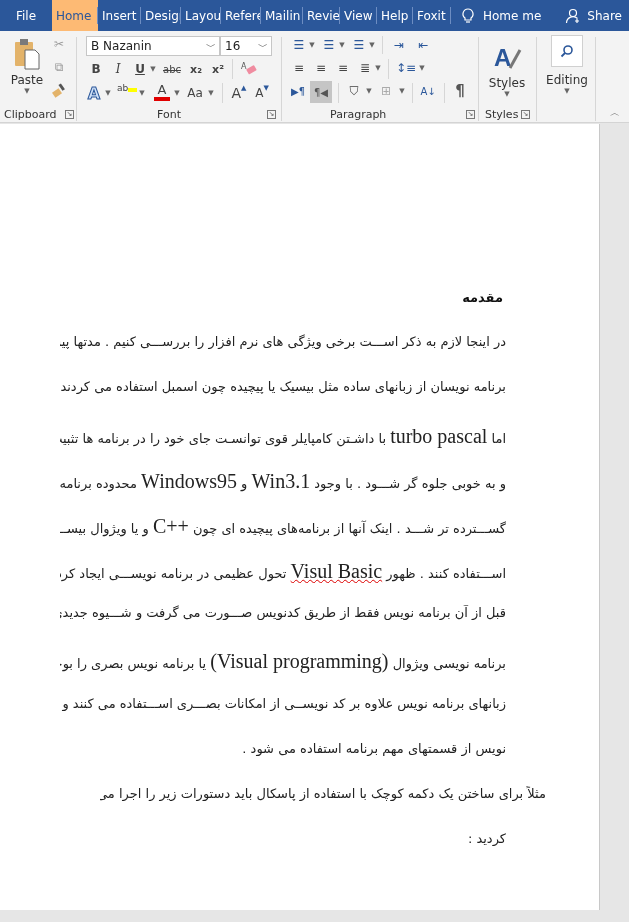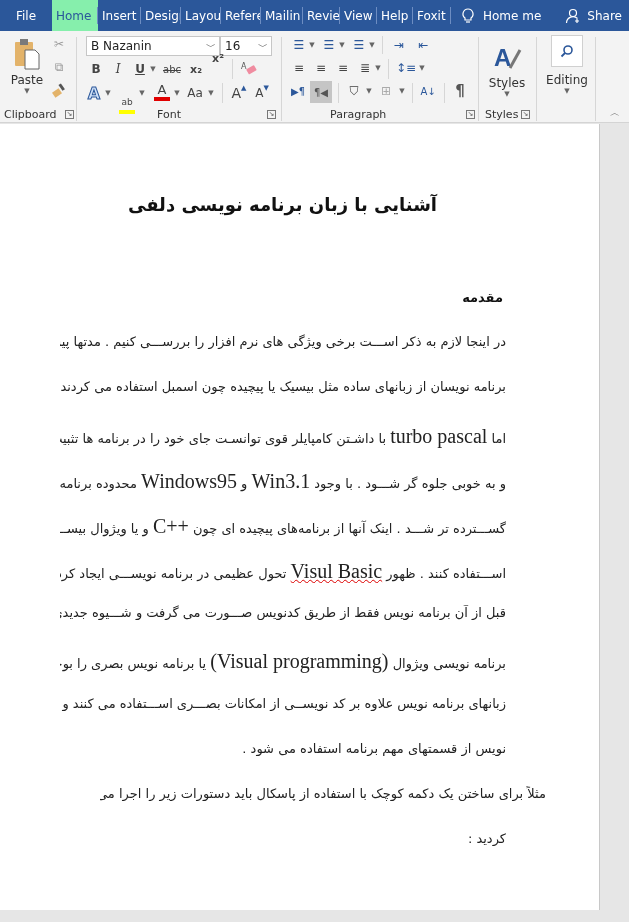--- a/index.html
+++ b/index.html
@@ -1,20 +1,20 @@
 <!DOCTYPE html>
 <html><head>
 <meta charset="utf-8">
 <style>
   * { box-sizing: border-box; margin: 0; padding: 0; }
   html, body { width: 629px; height: 922px; overflow: hidden; background: #e6e6e6; font-family: "DejaVu Sans", sans-serif; }
   .tabbar { position: absolute; left: 0; top: 0; width: 629px; height: 31px; background: #2b579a; display: flex; align-items: stretch; }
   .tab { color: #fff; font-size: 12px; display: flex; align-items: center; padding: 0 4px; white-space: nowrap; overflow: hidden; position: relative; }
   .tab.sep::after { content: ""; position: absolute; right: 0; top: 7px; bottom: 7px; width: 1px; background: #6d8dc2; }
-  .tab.active { background: #86efac; color: #2b579a; }
+  .tab.active { background: #fdba74; color: #2b579a; }
   .tab-file { width: 52px; justify-content: center; }
   .tell { color: #fff; font-size: 12px; display: flex; align-items: center; gap: 8px; margin-left: 10px; }
   .share { color: #fff; font-size: 12px; display: flex; align-items: center; gap: 6px; margin-left: 24px; }
 
   .ribbon { position: absolute; left: 0; top: 31px; width: 629px; height: 92px; background: #f3f3f3; border-bottom: 1px solid #d4d4d4; }
   .group { position: absolute; top: 0; height: 92px; }
   .group-label { position: absolute; bottom: 2px; font-size: 11px; color: #333; }
   .vsep { position: absolute; top: 6px; height: 84px; width: 1px; background: #d6d6d6; }
   .launcher { position: absolute; bottom: 4px; width: 9px; height: 9px; border: 1px solid #777; font-size: 7px; line-height: 7px; text-align: center; color: #555; }
 
@@ -134,35 +134,35 @@
     <div class="btn-ico" style="left:54px;top:29px;width:18px;height:18px;text-decoration:underline;font-weight:bold">
         <span>U</span>
       </div>
     <span class="btn-ico dd" style="left:72px;top:29px;width:8px;height:18px">▼</span>
     <div class="btn-ico" style="left:84px;top:29px;width:22px;height:18px;font-size:10px;text-decoration:line-through">
         <span>abc</span>
       </div>
     <div class="btn-ico" style="left:110px;top:29px;width:18px;height:18px;font-weight:bold;font-size:11px">
         <span>x₂</span>
       </div>
-    <div class="btn-ico" style="left:132px;top:18px;width:18px;height:18px;font-weight:bold;font-size:11px">
+    <div class="btn-ico" style="left:132px;top:29px;width:18px;height:18px;font-weight:bold;font-size:11px">
         <span>x²</span>
       </div>
     <div class="vsep" style="left:155px;top:28px;height:20px"></div>
     <div class="btn-ico" style="left:162px;top:28px;width:20px;height:20px">
       <svg width="18" height="18" viewBox="0 0 18 18">
           <text x="1" y="9" font-size="8" fill="#555">A</text>
           <rect x="7" y="7" width="9" height="6" rx="1" fill="#f08ca0" transform="rotate(-30 11 10)"></rect>
         </svg>
     </div>
     <div class="btn-ico" style="left:8px;top:52px;width:18px;height:20px;color:#4a7fd0;font-size:16px;font-weight:bold">
         <span style="-webkit-text-stroke:1px #2b579a;color:#cfe0f7">A</span>
       </div>
     <span class="btn-ico dd" style="left:27px;top:52px;width:8px;height:20px">▼</span>
-    <div class="btn-ico" style="left:40px;top:63px;width:20px;height:22px;flex-direction:column">
+    <div class="btn-ico" style="left:40px;top:46px;width:20px;height:22px;flex-direction:row">
       <span style="font-size:9px;line-height:10px">ab</span>
       <span style="display:block;width:16px;height:4px;background:#ffff00;margin-top:3px"></span>
     </div>
     <span class="btn-ico dd" style="left:61px;top:52px;width:8px;height:20px">▼</span>
     <div class="btn-ico" style="left:75px;top:50px;width:20px;height:22px;flex-direction:column">
       <span style="font-size:13px;line-height:13px">A</span>
       <span style="display:block;width:16px;height:4px;background:#e00000;margin-top:1px"></span>
     </div>
     <span class="btn-ico dd" style="left:96px;top:52px;width:8px;height:20px">▼</span>
     <div class="btn-ico" style="left:106px;top:52px;width:24px;height:20px">
@@ -278,21 +278,20 @@
     </div>
   </div>
   <div class="vsep" style="left:595px"></div>
   <div class="btn-ico" style="left:608px;top:76px;width:14px;height:12px;font-size:10px;color:#555">
       <span>︿</span>
     </div>
 </div>
 
 <div class="doc-area">
   <div class="page">
-    <div class="title" style="top:70px">آشنایی با زبان برنامه نویسی دلفی</div>
     <div class="heading" style="top:166px">مقدمه</div>
 
     <div id="lines">
         <div class="line" style="top: 210px;"><span>در اینجا لازم به ذکر اســـت برخی ویژگی های نرم افزار را بررســـی کنیم . مدتها پیش</span></div>
         <div class="line last" style="top: 255px;"><span>برنامه نویسان از زبانهای ساده مثل بیسیک یا پیچیده چون اسمبل استفاده می کردند .</span></div>
         <div class="line" style="top: 301px;"><span>اما </span><span class="latin" dir="ltr">turbo pascal</span><span> با داشـتن کامپایلر قوی توانسـت جای خود را در برنامه ها تثبیت کند</span></div>
         <div class="line" style="top: 346px;"><span>و به خوبی جلوه گر شـــود . با وجود </span><span class="latin" dir="ltr">Win3.1</span><span> و </span><span class="latin" dir="ltr">Windows95</span><span> محدوده برنامه نویســـان</span></div>
         <div class="line" style="top: 391px;"><span>گســـترده تر شـــد . اینک آنها از برنامه‌های پیچیده ای چون </span><span class="latin" dir="ltr">C++</span><span> و یا ویژوال بیســـیک</span></div>
         <div class="line" style="top: 436px;"><span>اســـتفاده کنند . ظهور </span><span class="latin squiggle" dir="ltr">Visul Basic</span><span> تحول عظیمی در برنامه نویســـی ایجاد کرد چون</span></div>
         <div class="line" style="top: 481px;"><span>قبل از آن برنامه نویس فقط از طریق کدنویس صـــورت می گرفت و شـــیوه جدیدی از</span></div>

